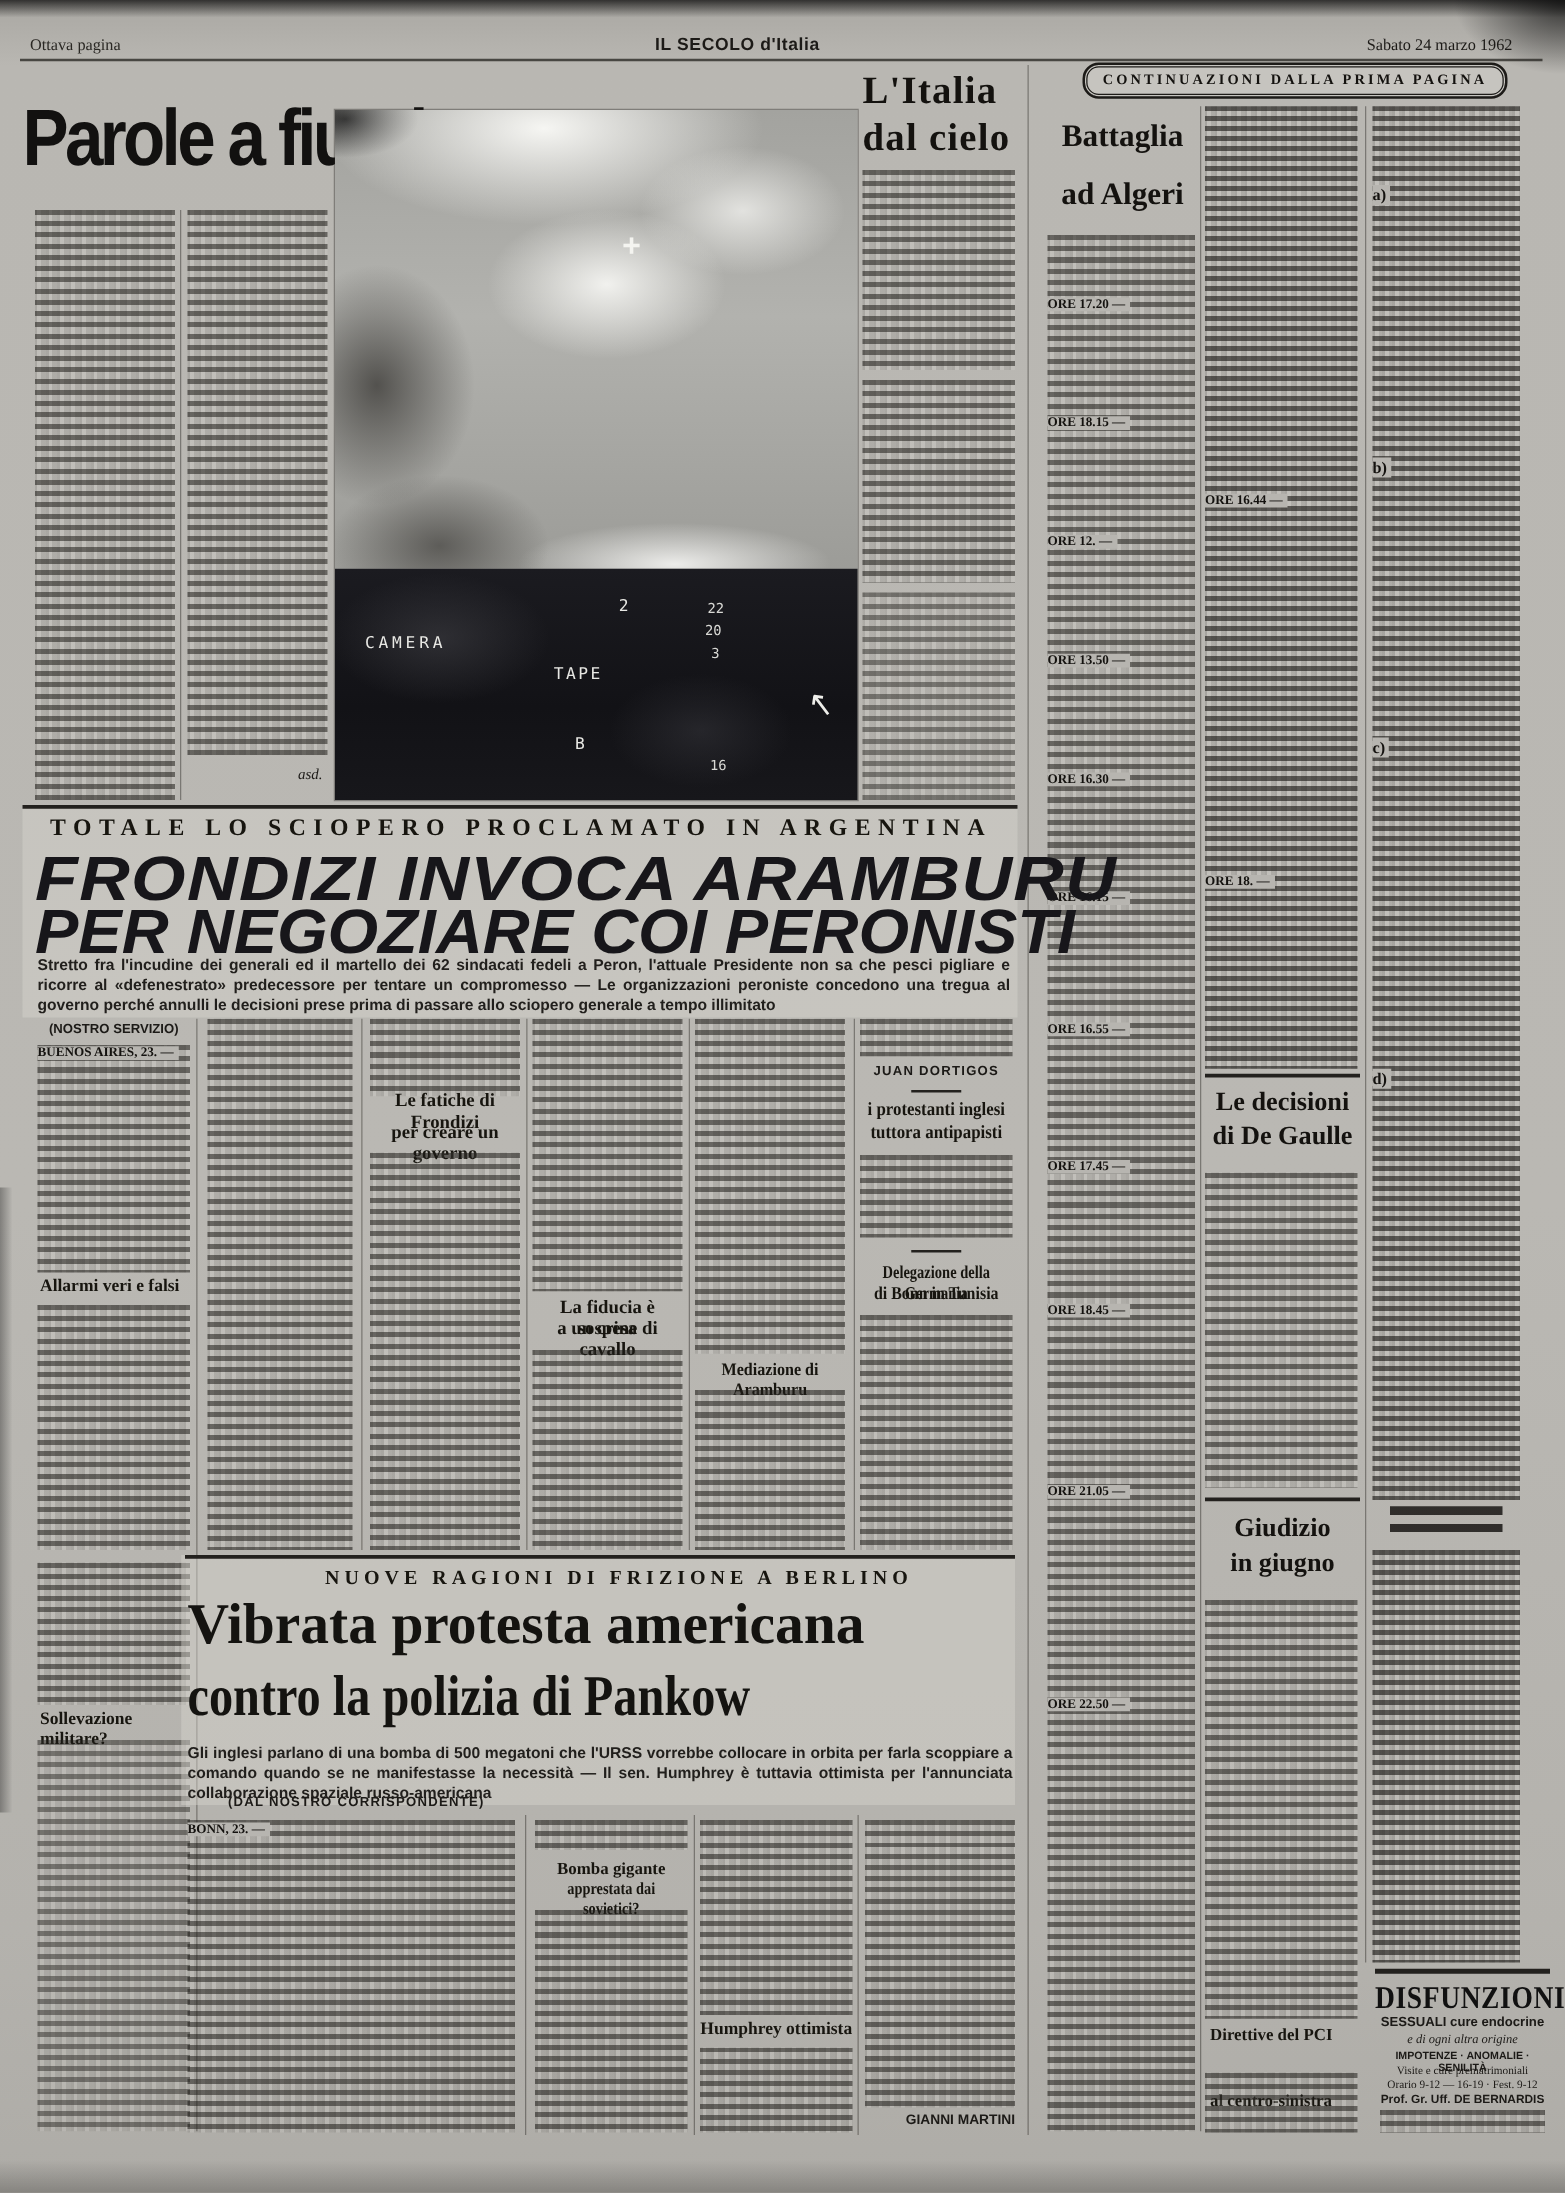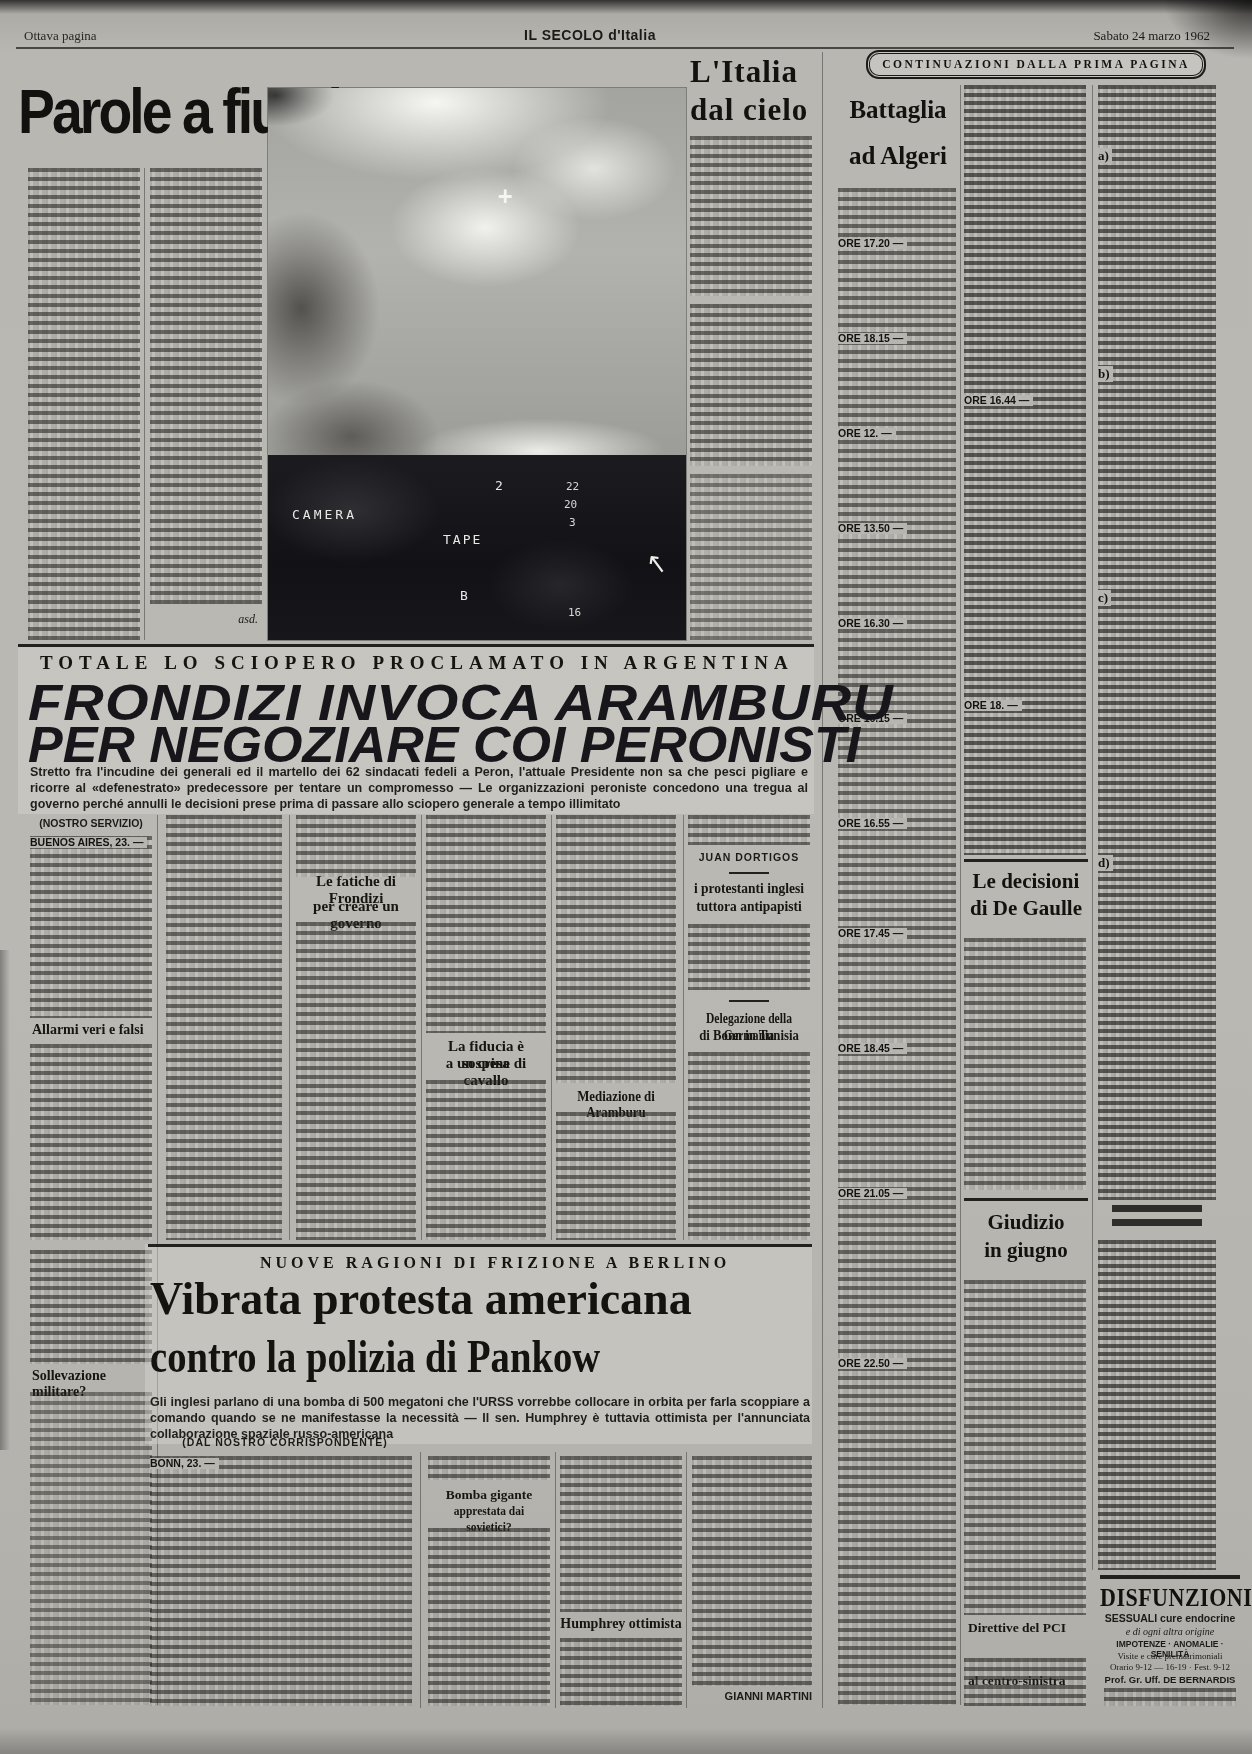--- a/index.html
+++ b/index.html
@@ -13,21 +13,21 @@
       repeating-linear-gradient(90deg, rgba(30,28,24,.10) 0 2px, rgba(236,234,229,.14) 2px 5px, rgba(30,28,24,.07) 5px 9px);}
   .greek.lite{opacity:.82;}
   .greek.dense{background-image:
       repeating-linear-gradient(180deg, rgba(25,23,20,.62) 0 4px, rgba(25,23,20,0) 4px 8px),
       repeating-linear-gradient(90deg, rgba(25,23,20,.12) 0 2px, rgba(236,234,229,.14) 2px 5px, rgba(25,23,20,.08) 5px 8px);}
   .boldbar{background-image:repeating-linear-gradient(180deg, rgba(18,16,14,.82) 0 7px, rgba(18,16,14,0) 7px 14px);}
   .vrule{width:1px;background:rgba(45,42,38,.45);}
   .hrule{background:#23211e;}
   .sans{font-family:"Liberation Sans",sans-serif;}
   .mono{font-family:"DejaVu Sans Mono",monospace;}
-  .runin{font-family:Liberation Sans, sans-serif;font-weight:bold;font-size:10.5px;
+  .runin{font-family:Liberation Serif, serif;font-weight:bold;font-size:10.5px;
          background:#b7b5b0;padding:0 4px 0 0;line-height:11px;color:#14120f;}
   .letter{font-weight:bold;font-size:13px;background:#b7b5b0;padding:0 3px 0 0;color:#14120f;}
   .subhead{font-weight:bold;color:#17150f;}
   .center{text-align:center;}
   .band{background:rgba(214,212,206,.45);}
 </style>
 </head>
 <body>
 
 <div id="page">

